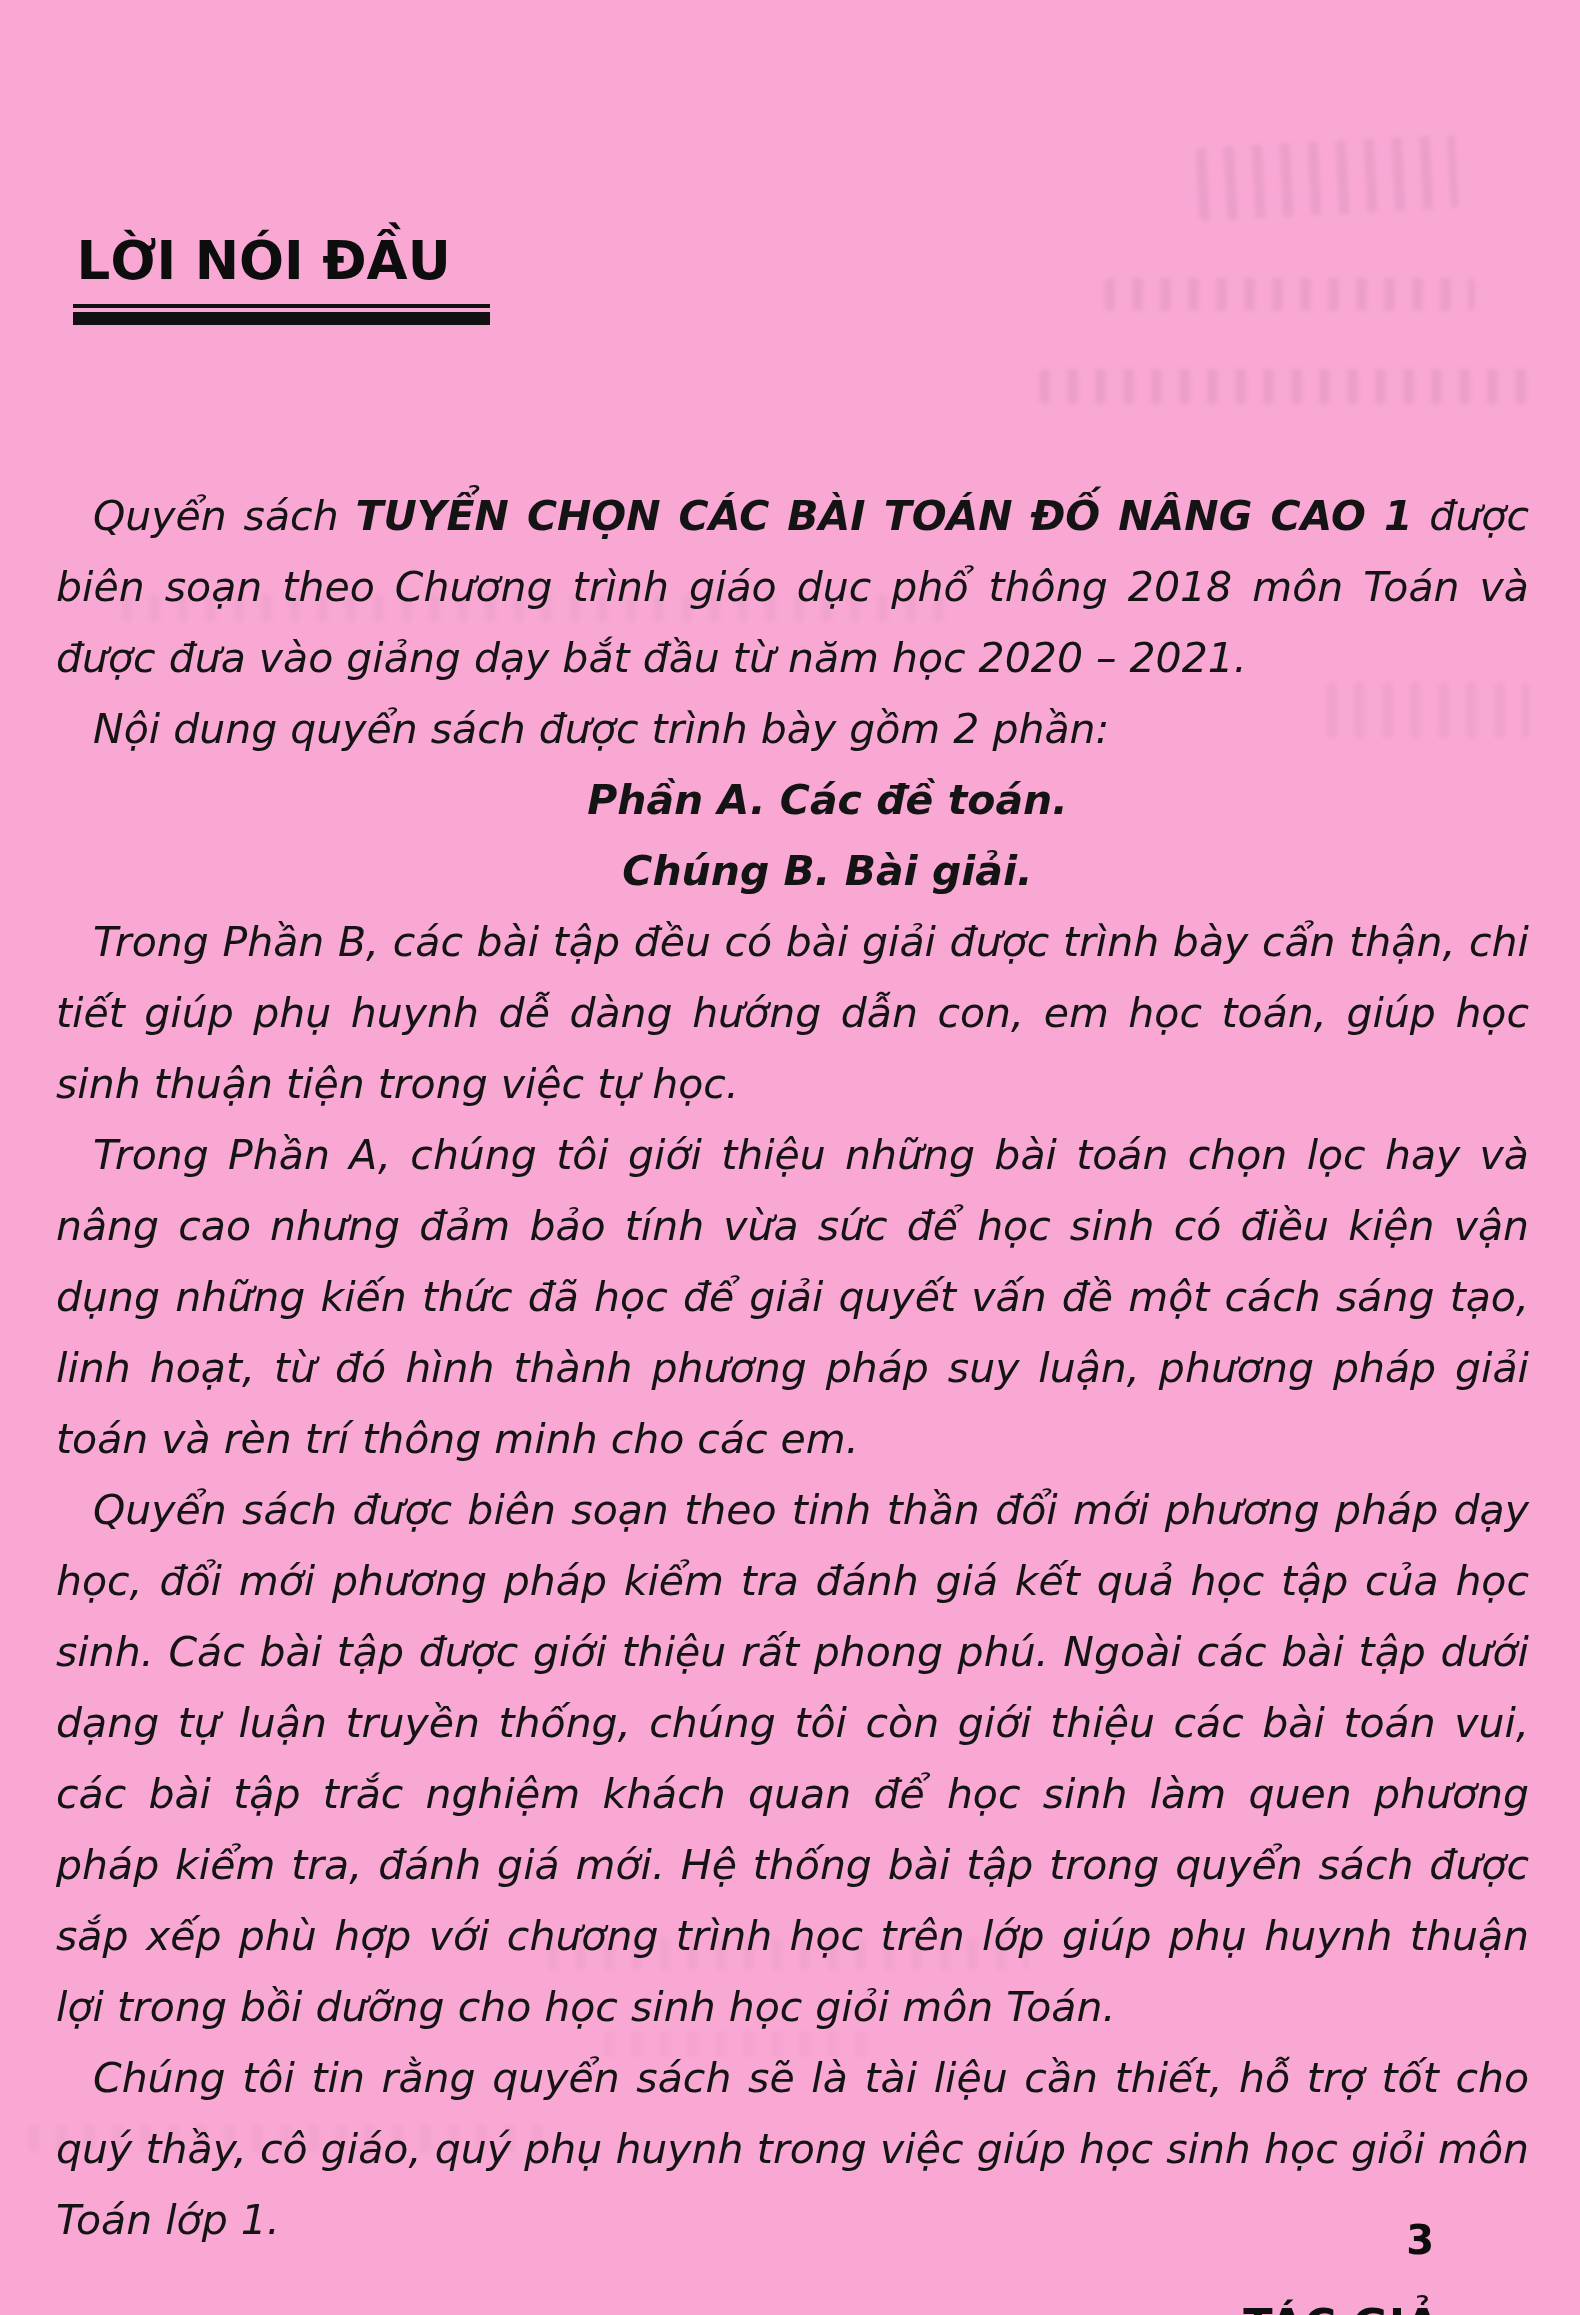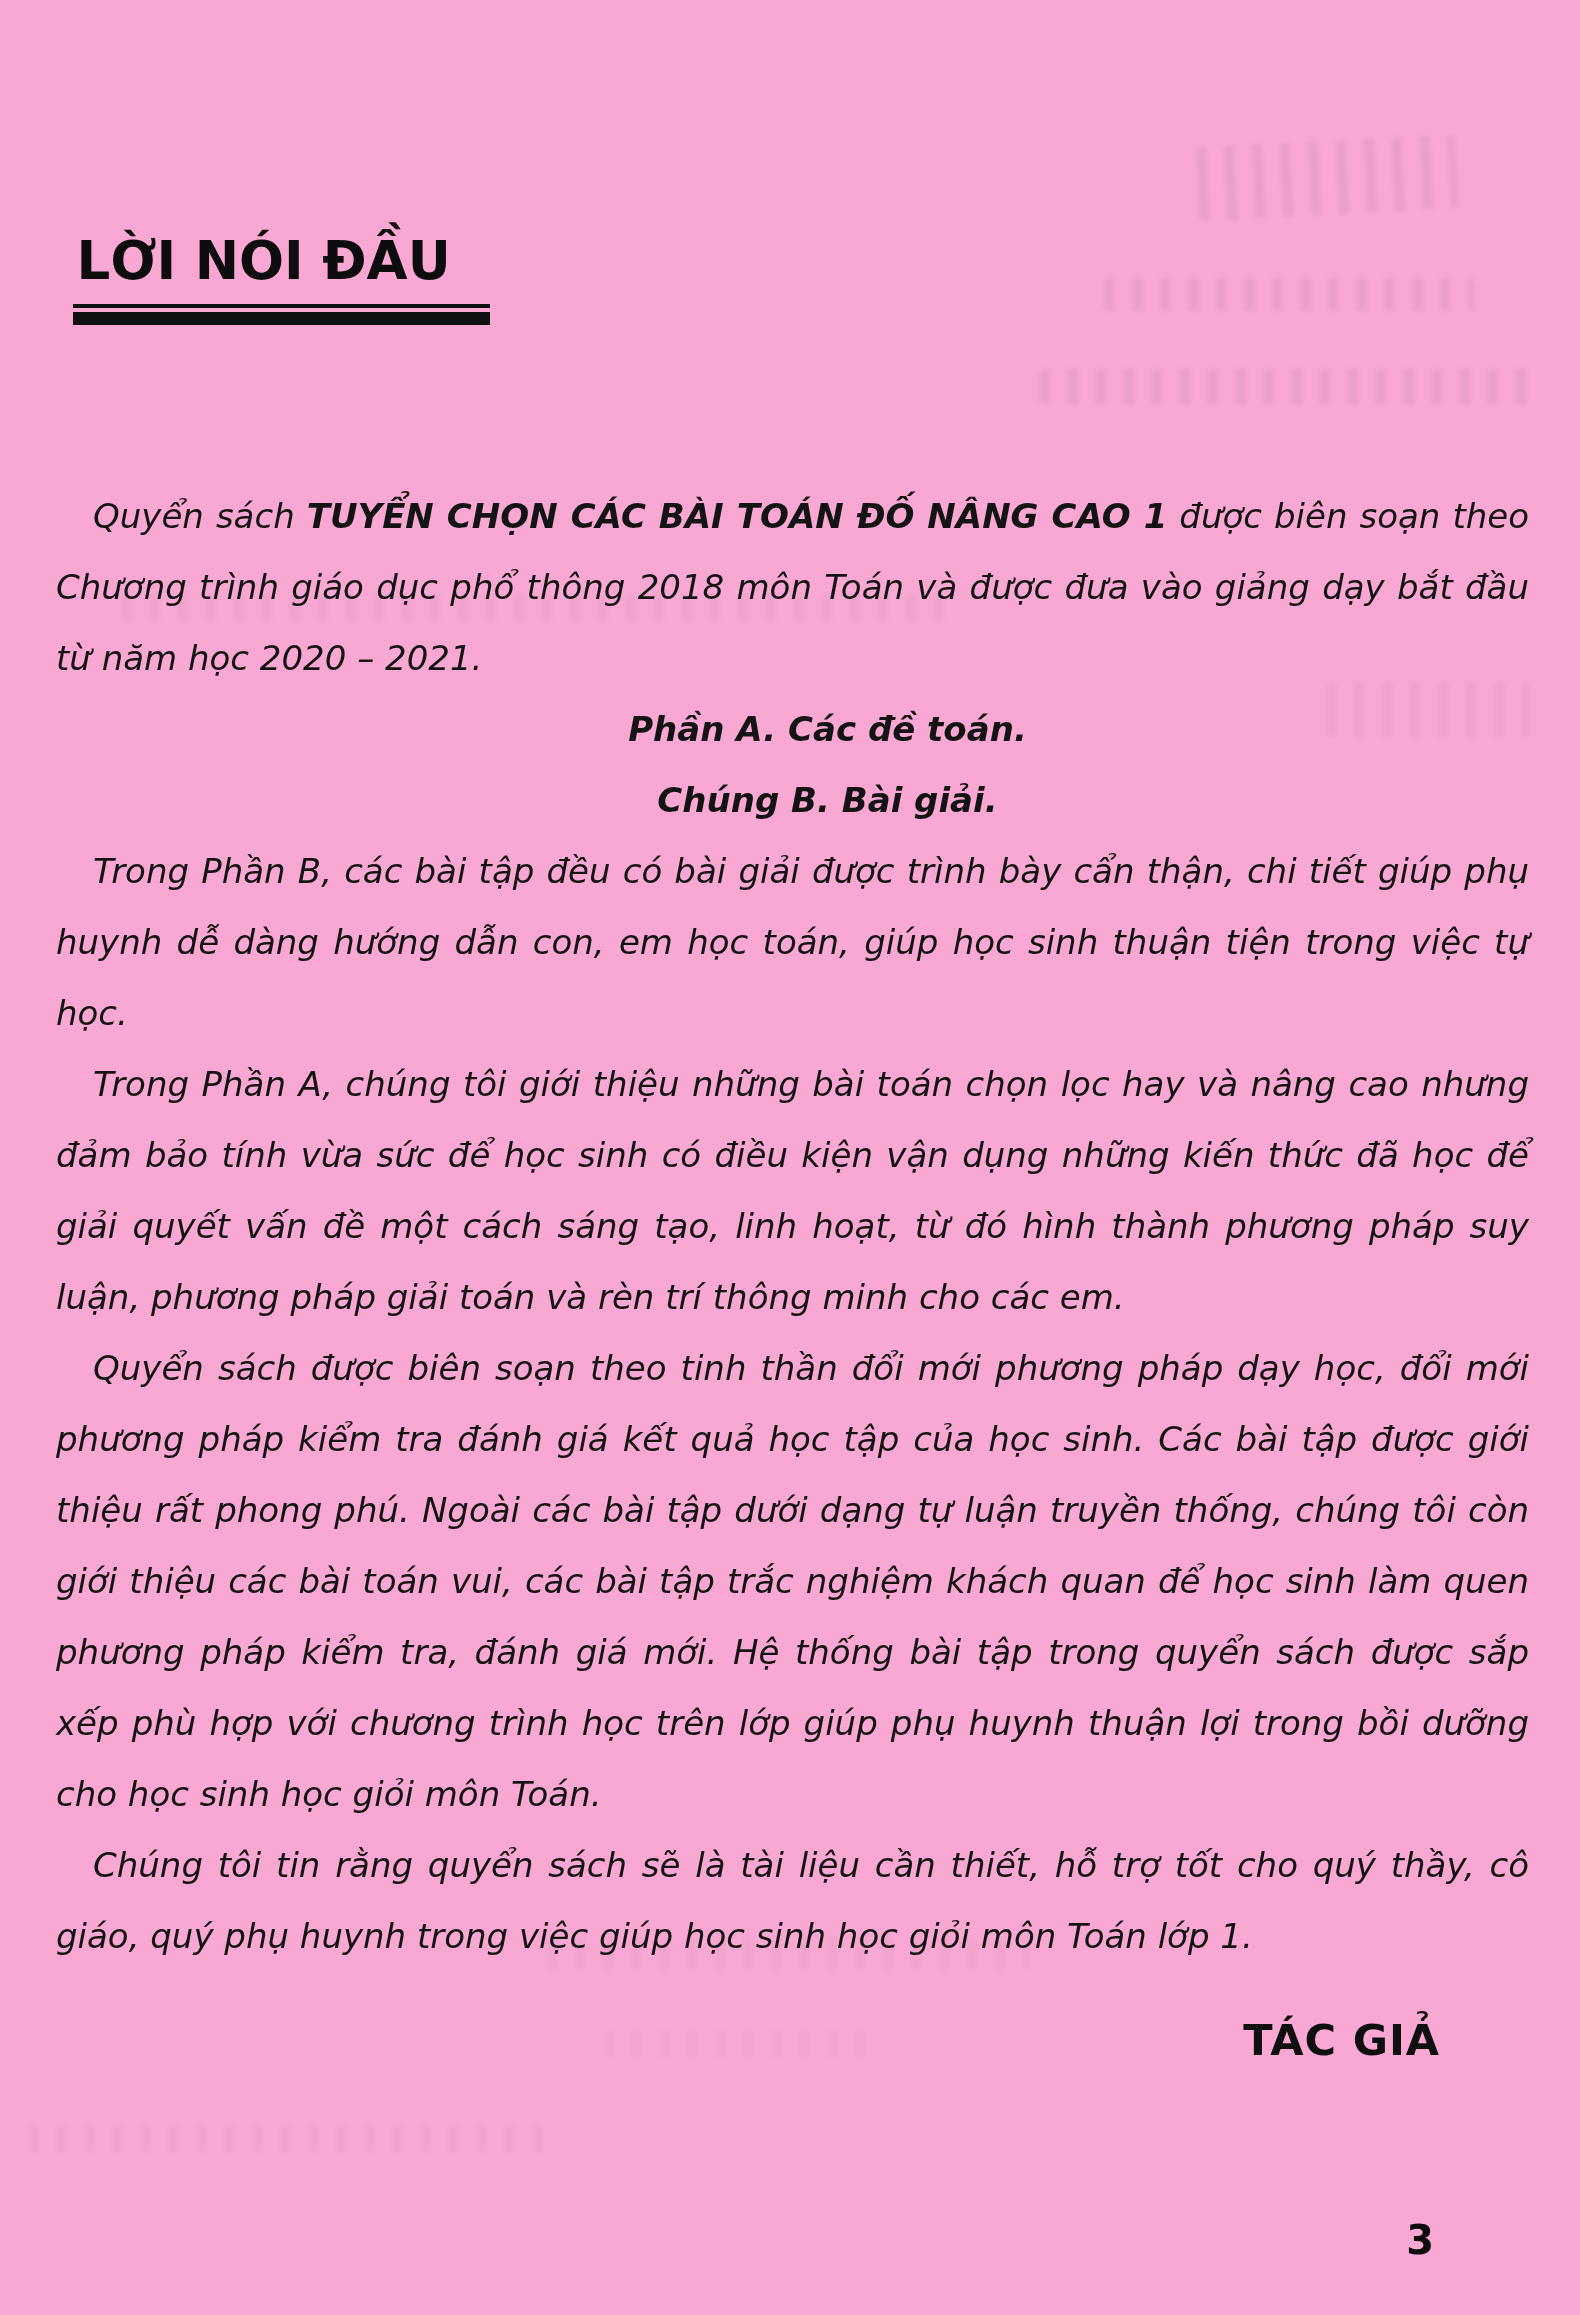--- a/index.html
+++ b/index.html
@@ -52,21 +52,21 @@
     margin-left: -3.7px;
   }
   .title-rule .thin  { height: 3.7px;  background: #111; }
   .title-rule .thick { height: 13px; background: #111; margin-top: 4.6px; }
 
   .body-block {
     margin-top: 156px;
   }
   .para {
     margin: 0;
-    font-size: 34px;
+    font-size: 41px;
     line-height: 71px;
     font-style: italic;
     text-align: justify;
     text-indent: 37px;
     color: #141414;
   }
   .para.sub {
     text-align: center;
     text-indent: 70px;
     font-weight: bold;
@@ -134,20 +134,21 @@
     <div class="title-wrap">
       <h1 class="page-title">LỜI NÓI ĐẦU</h1>
       <div class="title-rule">
         <div class="thin"></div>
         <div class="thick"></div>
       </div>
     </div>
 
     <div class="body-block" id="paragraphs">
         <p class="para body"><span class="seg italic">Quyển sách </span><span class="seg bold-italic">TUYỂN CHỌN CÁC BÀI TOÁN ĐỐ NÂNG CAO 1</span><span class="seg italic"> được biên soạn theo Chương trình giáo dục phổ thông 2018 môn Toán và được đưa vào giảng dạy bắt đầu từ năm học 2020 – 2021.</span></p>
+        <p class="para body"><span class="seg italic">Nội dung quyển sách được trình bày gồm 2 phần:</span></p>
         <p class="para sub"><span class="seg bold-italic">Phần A. Các đề toán.</span></p>
         <p class="para sub"><span class="seg bold-italic">Chúng B. Bài giải.</span></p>
         <p class="para body"><span class="seg italic">Trong Phần B, các bài tập đều có bài giải được trình bày cẩn thận, chi tiết giúp phụ huynh dễ dàng hướng dẫn con, em học toán, giúp học sinh thuận tiện trong việc tự học.</span></p>
         <p class="para body"><span class="seg italic">Trong Phần A, chúng tôi giới thiệu những bài toán chọn lọc hay và nâng cao nhưng đảm bảo tính vừa sức để học sinh có điều kiện vận dụng những kiến thức đã học để giải quyết vấn đề một cách sáng tạo, linh hoạt, từ đó hình thành phương pháp suy luận, phương pháp giải toán và rèn trí thông minh cho các em.</span></p>
         <p class="para body"><span class="seg italic">Quyển sách được biên soạn theo tinh thần đổi mới phương pháp dạy học, đổi mới phương pháp kiểm tra đánh giá kết quả học tập của học sinh. Các bài tập được giới thiệu rất phong phú. Ngoài các bài tập dưới dạng tự luận truyền thống, chúng tôi còn giới thiệu các bài toán vui, các bài tập trắc nghiệm khách quan để học sinh làm quen phương pháp kiểm tra, đánh giá mới. Hệ thống bài tập trong quyển sách được sắp xếp phù hợp với chương trình học trên lớp giúp phụ huynh thuận lợi trong bồi dưỡng cho học sinh học giỏi môn Toán.</span></p>
         <p class="para body"><span class="seg italic">Chúng tôi tin rằng quyển sách sẽ là tài liệu cần thiết, hỗ trợ tốt cho quý thầy, cô giáo, quý phụ huynh trong việc giúp học sinh học giỏi môn Toán lớp 1.</span></p>
       </div>
 
     <div class="signature-row">
       <span class="signature">TÁC GIẢ</span>

